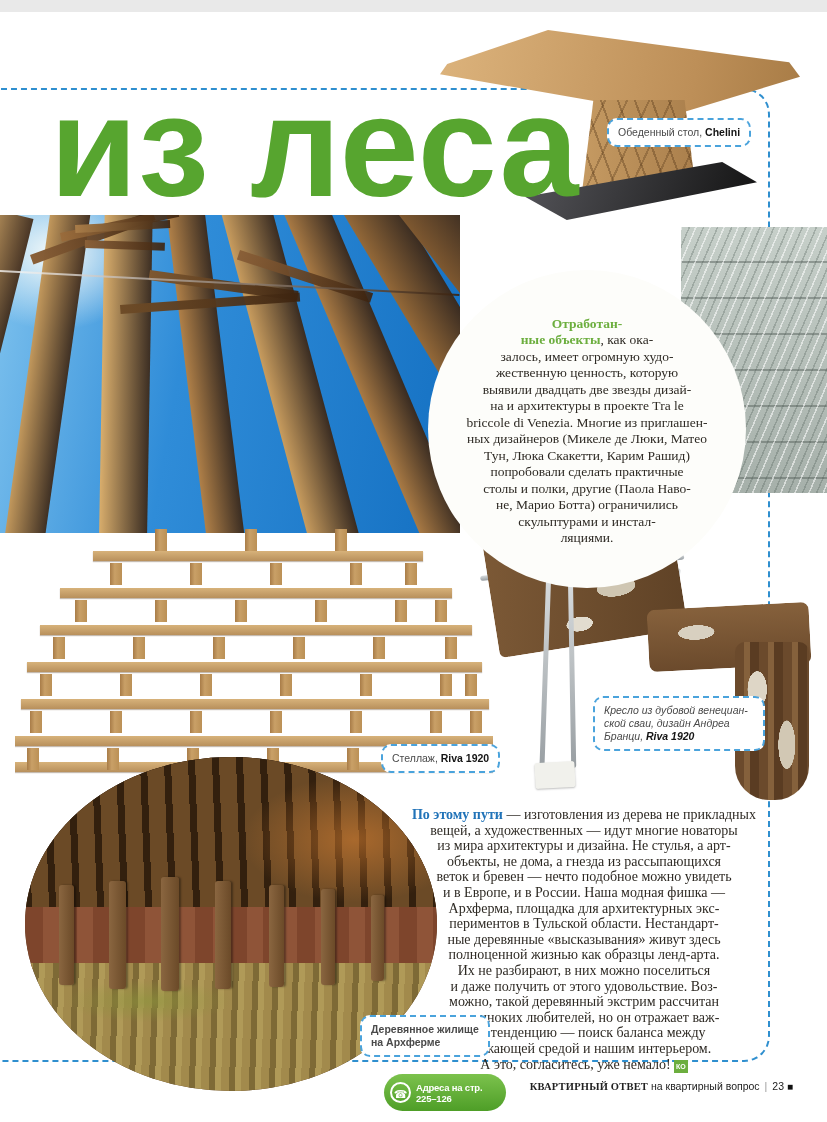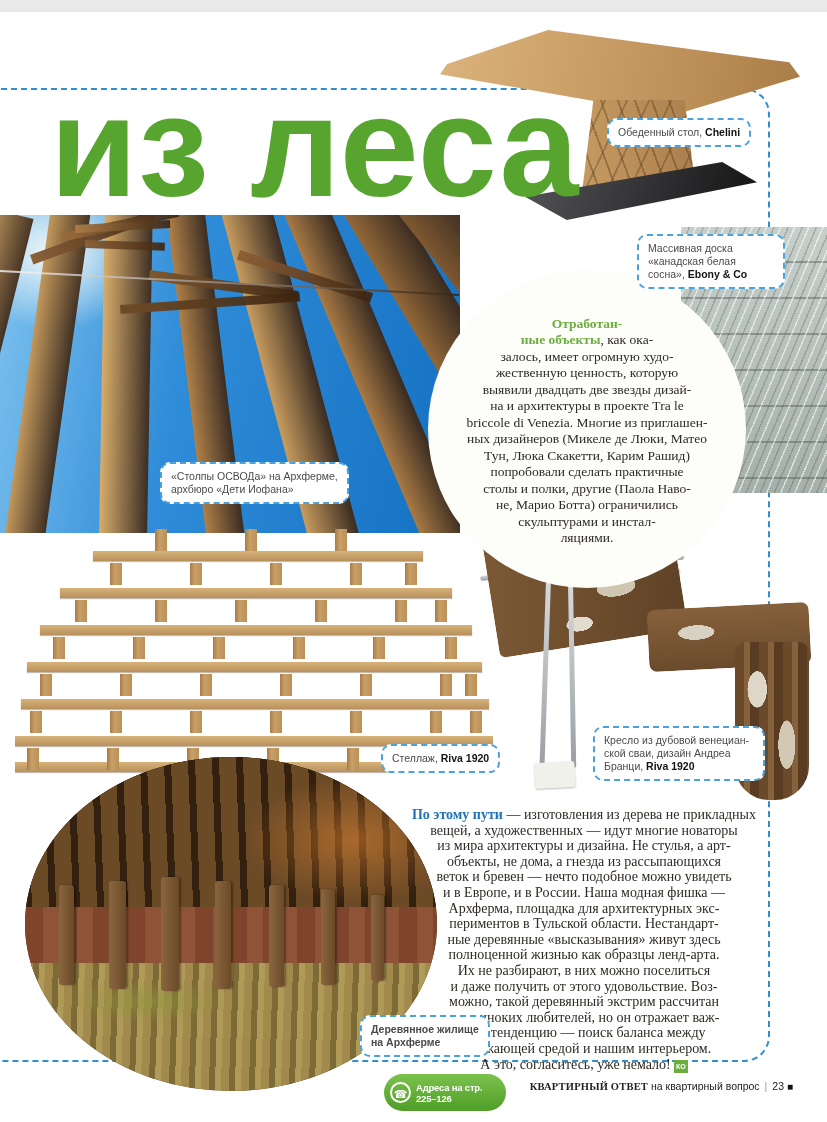--- a/index.html
+++ b/index.html
@@ -147,27 +147,22 @@
       <div class="beam" style="left: 395px; top: -5px; width: 56px; height: 470px; transform: rotate(-38deg); background: linear-gradient(90deg, rgb(126, 88, 48), rgba(60, 35, 15, 0.9));"></div>
       <div class="beam" style="left: 30px; top: 40px; width: 130px; height: 10px; transform: rotate(-20deg); background: linear-gradient(90deg, rgb(138, 96, 56), rgba(60, 35, 15, 0.9));"></div>
       <div class="beam" style="left: 60px; top: 18px; width: 120px; height: 9px; transform: rotate(-12deg); background: linear-gradient(90deg, rgb(154, 108, 60), rgba(60, 35, 15, 0.9));"></div>
       <div class="beam" style="left: 150px; top: 55px; width: 150px; height: 10px; transform: rotate(8deg); background: linear-gradient(90deg, rgb(126, 88, 48), rgba(60, 35, 15, 0.9));"></div>
       <div class="beam" style="left: 240px; top: 35px; width: 140px; height: 10px; transform: rotate(18deg); background: linear-gradient(90deg, rgb(138, 96, 56), rgba(60, 35, 15, 0.9));"></div>
       <div class="beam" style="left: 120px; top: 90px; width: 180px; height: 9px; transform: rotate(-4deg); background: linear-gradient(90deg, rgb(110, 76, 40), rgba(60, 35, 15, 0.9));"></div>
       <div class="beam" style="left: 75px; top: 10px; width: 95px; height: 8px; transform: rotate(-3deg); background: linear-gradient(90deg, rgb(168, 124, 72), rgba(60, 35, 15, 0.9));"></div>
       <div class="beam" style="left: 85px; top: 25px; width: 80px; height: 8px; transform: rotate(2deg); background: linear-gradient(90deg, rgb(138, 96, 56), rgba(60, 35, 15, 0.9));"></div>
       <div class="beam" style="left: 0px; top: 55px; width: 460px; height: 2px; transform: rotate(3deg); background: linear-gradient(90deg, rgba(255, 255, 255, 0.75), rgba(60, 35, 15, 0.9));"></div>
     </div>
-  <div class="abs cap" style="left:160px;top:450px;"><span>«Столпы ОСВОДа» на Архферме,
-архбюро «Дети Иофана»</span></div>
 
   <div class="abs photo board"></div>
-  <div class="abs cap" style="left:637px;top:222px;width:126px;"><span>Массивная доска
-«канадская белая
-сосна», </span><b>Ebony &amp; Co</b></div>
 
   <div class="abs bubble">
     <p class="txt"><span class="lead">Отработан-
 ные объекты</span><span>, как ока-
 залось, имеет огромную худо-
 жественную ценность, которую
 выявили двадцать две звезды дизай-
 на и архитектуры в проекте Tra le
 briccole di Venezia. Многие из приглашен-
 ных дизайнеров (Микеле де Люки, Матео
@@ -234,21 +229,21 @@
   <div class="abs chair">
     <div class="tube" style="left:0;top:66px;width:205px;height:5px;transform:rotate(-6deg);"></div>
     <div class="tube" style="left:196px;top:58px;width:5px;height:58px;transform:rotate(10deg);"></div>
     <div class="cback"></div>
     <div class="tube" style="left:66px;top:70px;width:5px;height:190px;transform:rotate(2deg);"></div>
     <div class="tube" style="left:88px;top:72px;width:5px;height:186px;transform:rotate(-1deg);"></div>
     <div class="cfoot"></div>
     <div class="cseat"></div>
     <div class="cleg"></div>
   </div>
-  <div class="abs cap" style="left:593px;top:714px;width:150px;"><span>Кресло из дубовой венециан-
+  <div class="abs cap" style="left:593px;top:684px;width:150px;font-style:italic;"><span>Кресло из дубовой венециан-
 ской сваи, дизайн Андреа
 Бранци, </span><b>Riva 1920</b></div>
 
   <div class="abs photo dwell">
     <div class="rafters"></div>
     <div class="backwall"></div>
     <div class="ground"></div>
     <div class="tpole" style="left:34px;top:128px;width:15px;height:100px;"></div>
     <div class="tpole" style="left:84px;top:124px;width:17px;height:108px;"></div>
     <div class="tpole" style="left:136px;top:120px;width:18px;height:114px;"></div>

